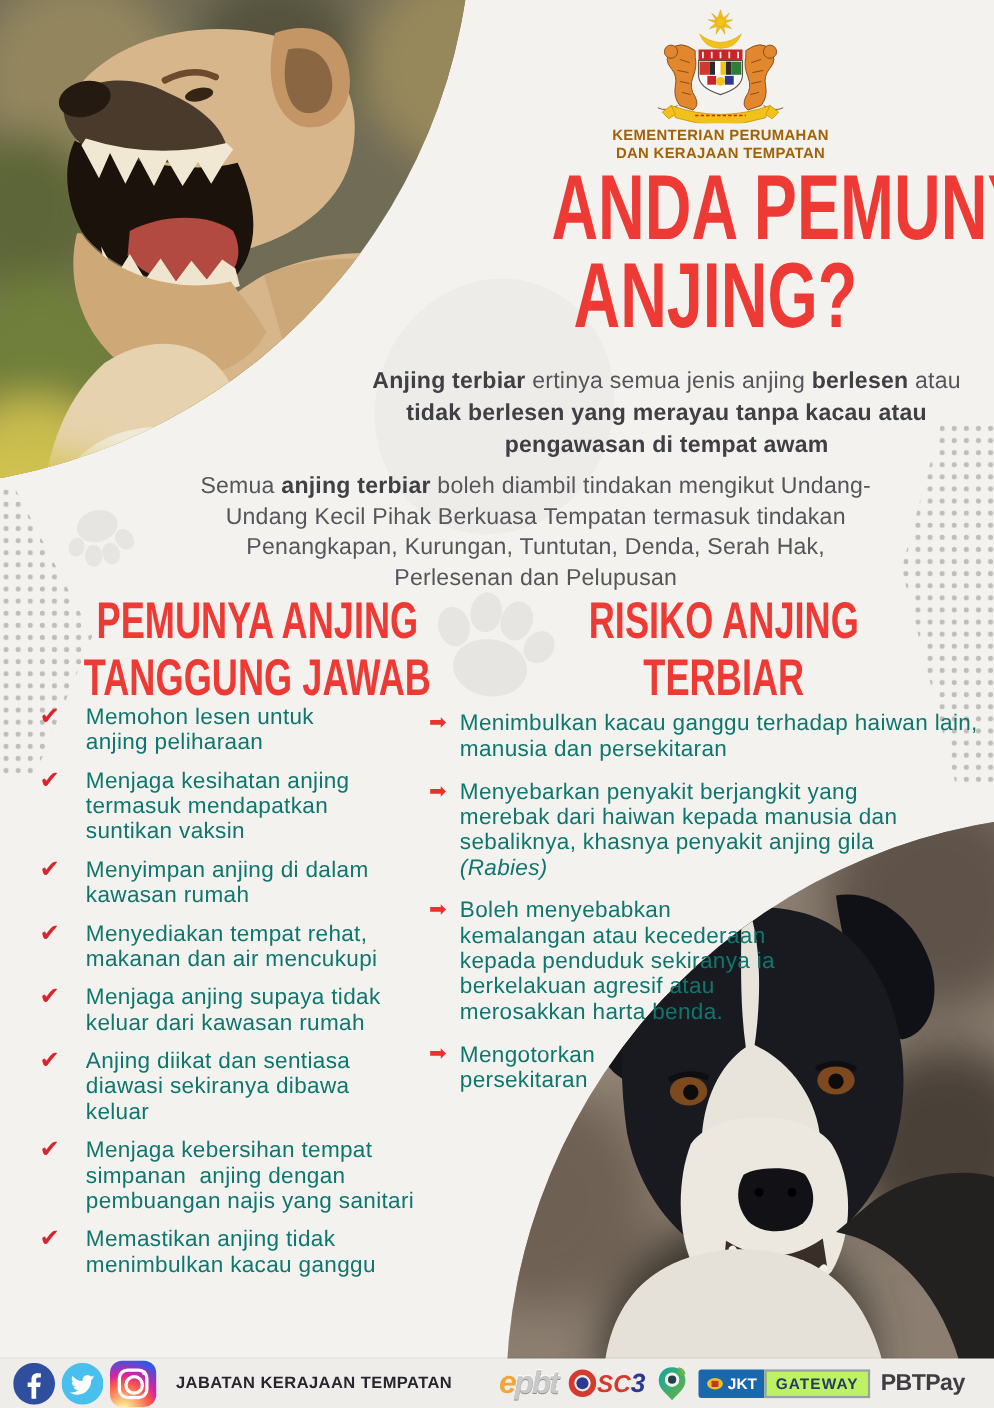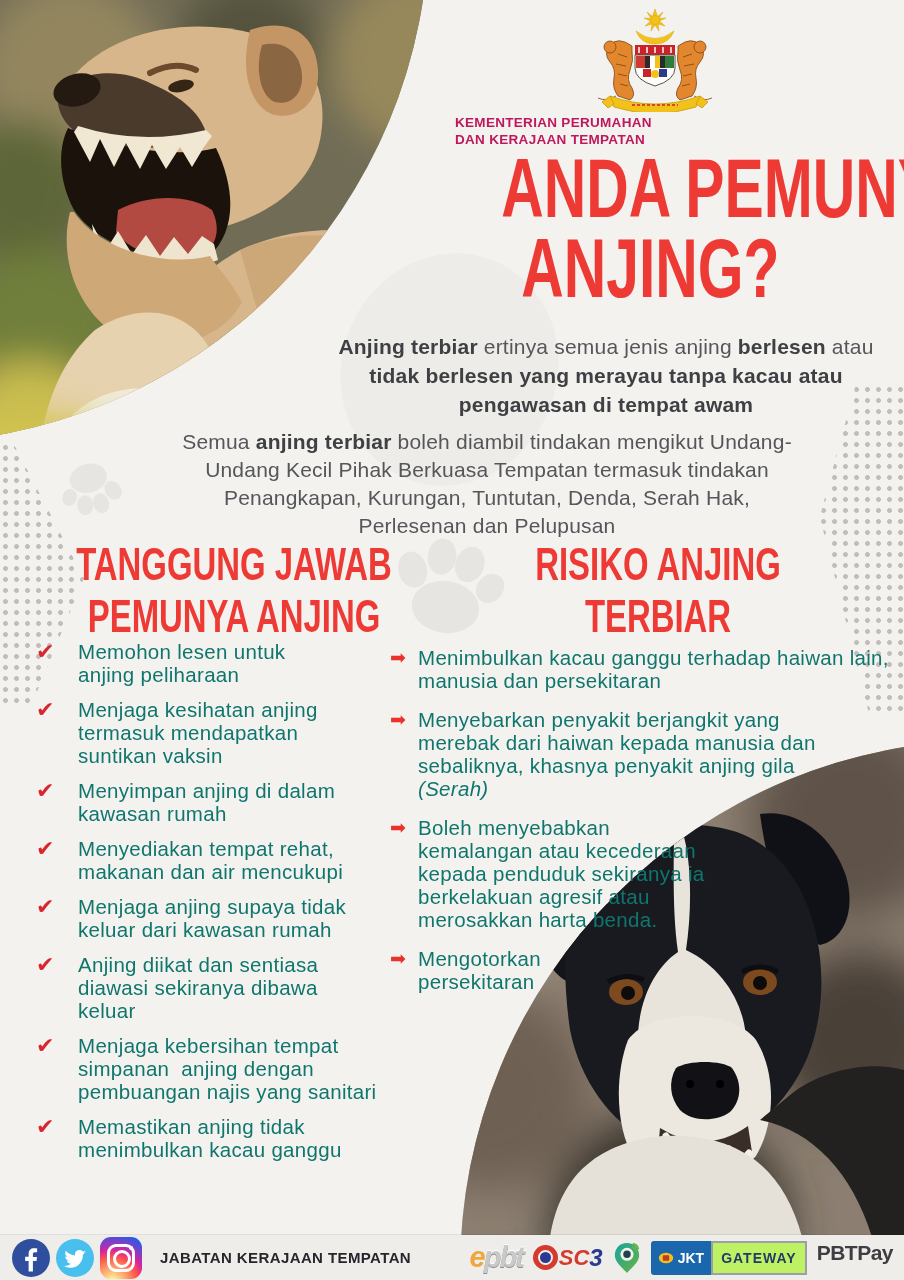--- a/index.html
+++ b/index.html
@@ -20,22 +20,22 @@
   .paw-big{left:378px;top:524px;width:140px;height:130px;transform:rotate(8deg);}
   
   .photo{position:absolute;z-index:2;}
   .photo-top{left:0;top:0;width:530px;height:530px;
     clip-path:circle(522px at -93px -79px);}
   .photo-bottom{left:430px;top:740px;width:474px;height:497px;
     clip-path:circle(530px at 560px 530px);}
   .photo svg{display:block;width:100%;height:100%;}
   
   .crest{position:absolute;left:580px;top:8px;width:150px;height:104px;z-index:5;}
-  .ministry{position:absolute;left:455px;top:114px;width:400px;text-align:left;z-index:5;
-    color:#be185d;font-weight:700;font-size:13.5px;line-height:17px;letter-spacing:.3px;}
+  .ministry{position:absolute;left:455px;top:114px;width:400px;text-align:center;z-index:5;
+    color:#a16207;font-weight:700;font-size:13.5px;line-height:17px;letter-spacing:.3px;}
   .title{position:absolute;left:400px;top:148px;width:500px;margin:0;text-align:center;z-index:5;
     color:#ee3a35;font-weight:700;font-size:84px;line-height:80px;}
   .title .line{display:block;}
   .condense{display:inline-block;transform:scaleX(.7);transform-origin:50% 50%;white-space:nowrap;}
   
   .intro{position:absolute;z-index:5;margin:16px;text-align:center;color:#55565a;
     white-space:pre-line;letter-spacing:.2px;}
   .intro .b{font-weight:700;color:#3e4044;}
   .intro1{left:288px;top:316px;width:604px;font-size:21px;line-height:29px;}
   .intro2{left:68px;top:412px;width:806px;font-size:21px;line-height:28px;}
@@ -69,21 +69,21 @@
   .footer-left{display:flex;align-items:center;gap:6px;padding-left:12px;}
   .sicon{width:38px;height:38px;display:block;}
   .sicon svg{display:block;width:100%;height:100%;}
   .ig{width:42px;height:42px;border-radius:11px;position:relative;
     background:radial-gradient(circle at 30% 107%,#fdf497 0%,#fdf497 5%,#fd5949 45%,#d6249f 60%,#285aeb 90%);}
   .ig .frame{position:absolute;inset:7px;border:3px solid #fff;border-radius:9px;}
   .ig .lens{position:absolute;left:50%;top:50%;width:12px;height:12px;margin:-8px 0 0 -8px;
     border:3px solid #fff;border-radius:50%;}
   .ig .dot{position:absolute;right:9px;top:9px;width:4px;height:4px;background:#fff;border-radius:50%;}
   .dept{margin-left:12px;font-weight:700;font-size:15px;color:#26262c;letter-spacing:.4px;}
-  .footer-right{margin-left:auto;display:flex;gap:10px;padding-right:11px;}
+  .footer-right{margin-left:auto;display:flex;align-items:center;gap:10px;padding-right:27px;}
   .epbt{font-style:italic;font-weight:800;font-size:29px;letter-spacing:-2px;}
   .epbt .e{color:#f0a63c;}
   .epbt .pbt{color:#c9c9c9;text-shadow:0 1px 0 #909090,0 -1px 0 #ffffff;}
   .osc{display:flex;align-items:center;font-style:italic;font-weight:800;}
   .osc-o{width:15px;height:15px;border:5px solid #d43a2e;border-radius:50%;position:relative;display:inline-block;}
   .osc-o::after{content:"";position:absolute;inset:2px;border-radius:50%;background:#2b3990;}
   .osc-sc{color:#d43a2e;font-size:22px;margin-left:1px;}
   .osc-3{color:#2b3990;font-size:24px;}
   .pin{width:28px;height:34px;display:block;}
   .jktgroup{display:flex;align-items:stretch;}
@@ -256,24 +256,24 @@
   <p class="intro intro1"><span class="b">Anjing terbiar</span><span> ertinya semua jenis anjing </span><span class="b">berlesen</span><span> atau
 </span><span class="b">tidak berlesen yang merayau tanpa kacau atau
 pengawasan di tempat awam</span></p>
   <p class="intro intro2"><span>Semua </span><span class="b">anjing terbiar</span><span> boleh diambil tindakan mengikut Undang-
 Undang Kecil Pihak Berkuasa Tempatan termasuk tindakan
 Penangkapan, Kurungan, Tuntutan, Denda, Serah Hak,
 Perlesenan dan Pelupusan</span></p>
 
   <h2 class="col-head col-head-left">
     <span>
+        <span class="condense">PEMUNYA ANJING</span>
+      </span>
+    <span>
         <span class="condense">TANGGUNG JAWAB</span>
-      </span>
-    <span>
-        <span class="condense">PEMUNYA ANJING</span>
       </span>
   </h2>
   <h2 class="col-head col-head-right">
     <span>
         <span class="condense">RISIKO ANJING</span>
       </span>
     <span>
         <span class="condense">TERBIAR</span>
       </span>
   </h2>
@@ -312,21 +312,21 @@
         <span class="tx">Memastikan anjing tidak menimbulkan kacau ganggu</span>
       </div>
     </div>
   <div class="list list-arrow">
       <div class="row">
         <span class="mk">➡</span>
         <span class="tx">Menimbulkan kacau ganggu terhadap haiwan lain, manusia dan persekitaran</span>
       </div>
       <div class="row">
         <span class="mk">➡</span>
-        <span class="tx"><span>Menyebarkan penyakit berjangkit yang merebak dari haiwan kepada manusia dan sebaliknya, khasnya penyakit anjing gila </span><span class="i">(Serah)</span></span>
+        <span class="tx"><span>Menyebarkan penyakit berjangkit yang merebak dari haiwan kepada manusia dan sebaliknya, khasnya penyakit anjing gila </span><span class="i">(Rabies)</span></span>
       </div>
       <div class="row">
         <span class="mk">➡</span>
         <span class="tx">Boleh menyebabkan kemalangan atau kecederaan kepada penduduk sekiranya ia berkelakuan agresif atau merosakkan harta benda.</span>
       </div>
       <div class="row">
         <span class="mk">➡</span>
         <span class="tx">Mengotorkan persekitaran</span>
       </div>
     </div>

